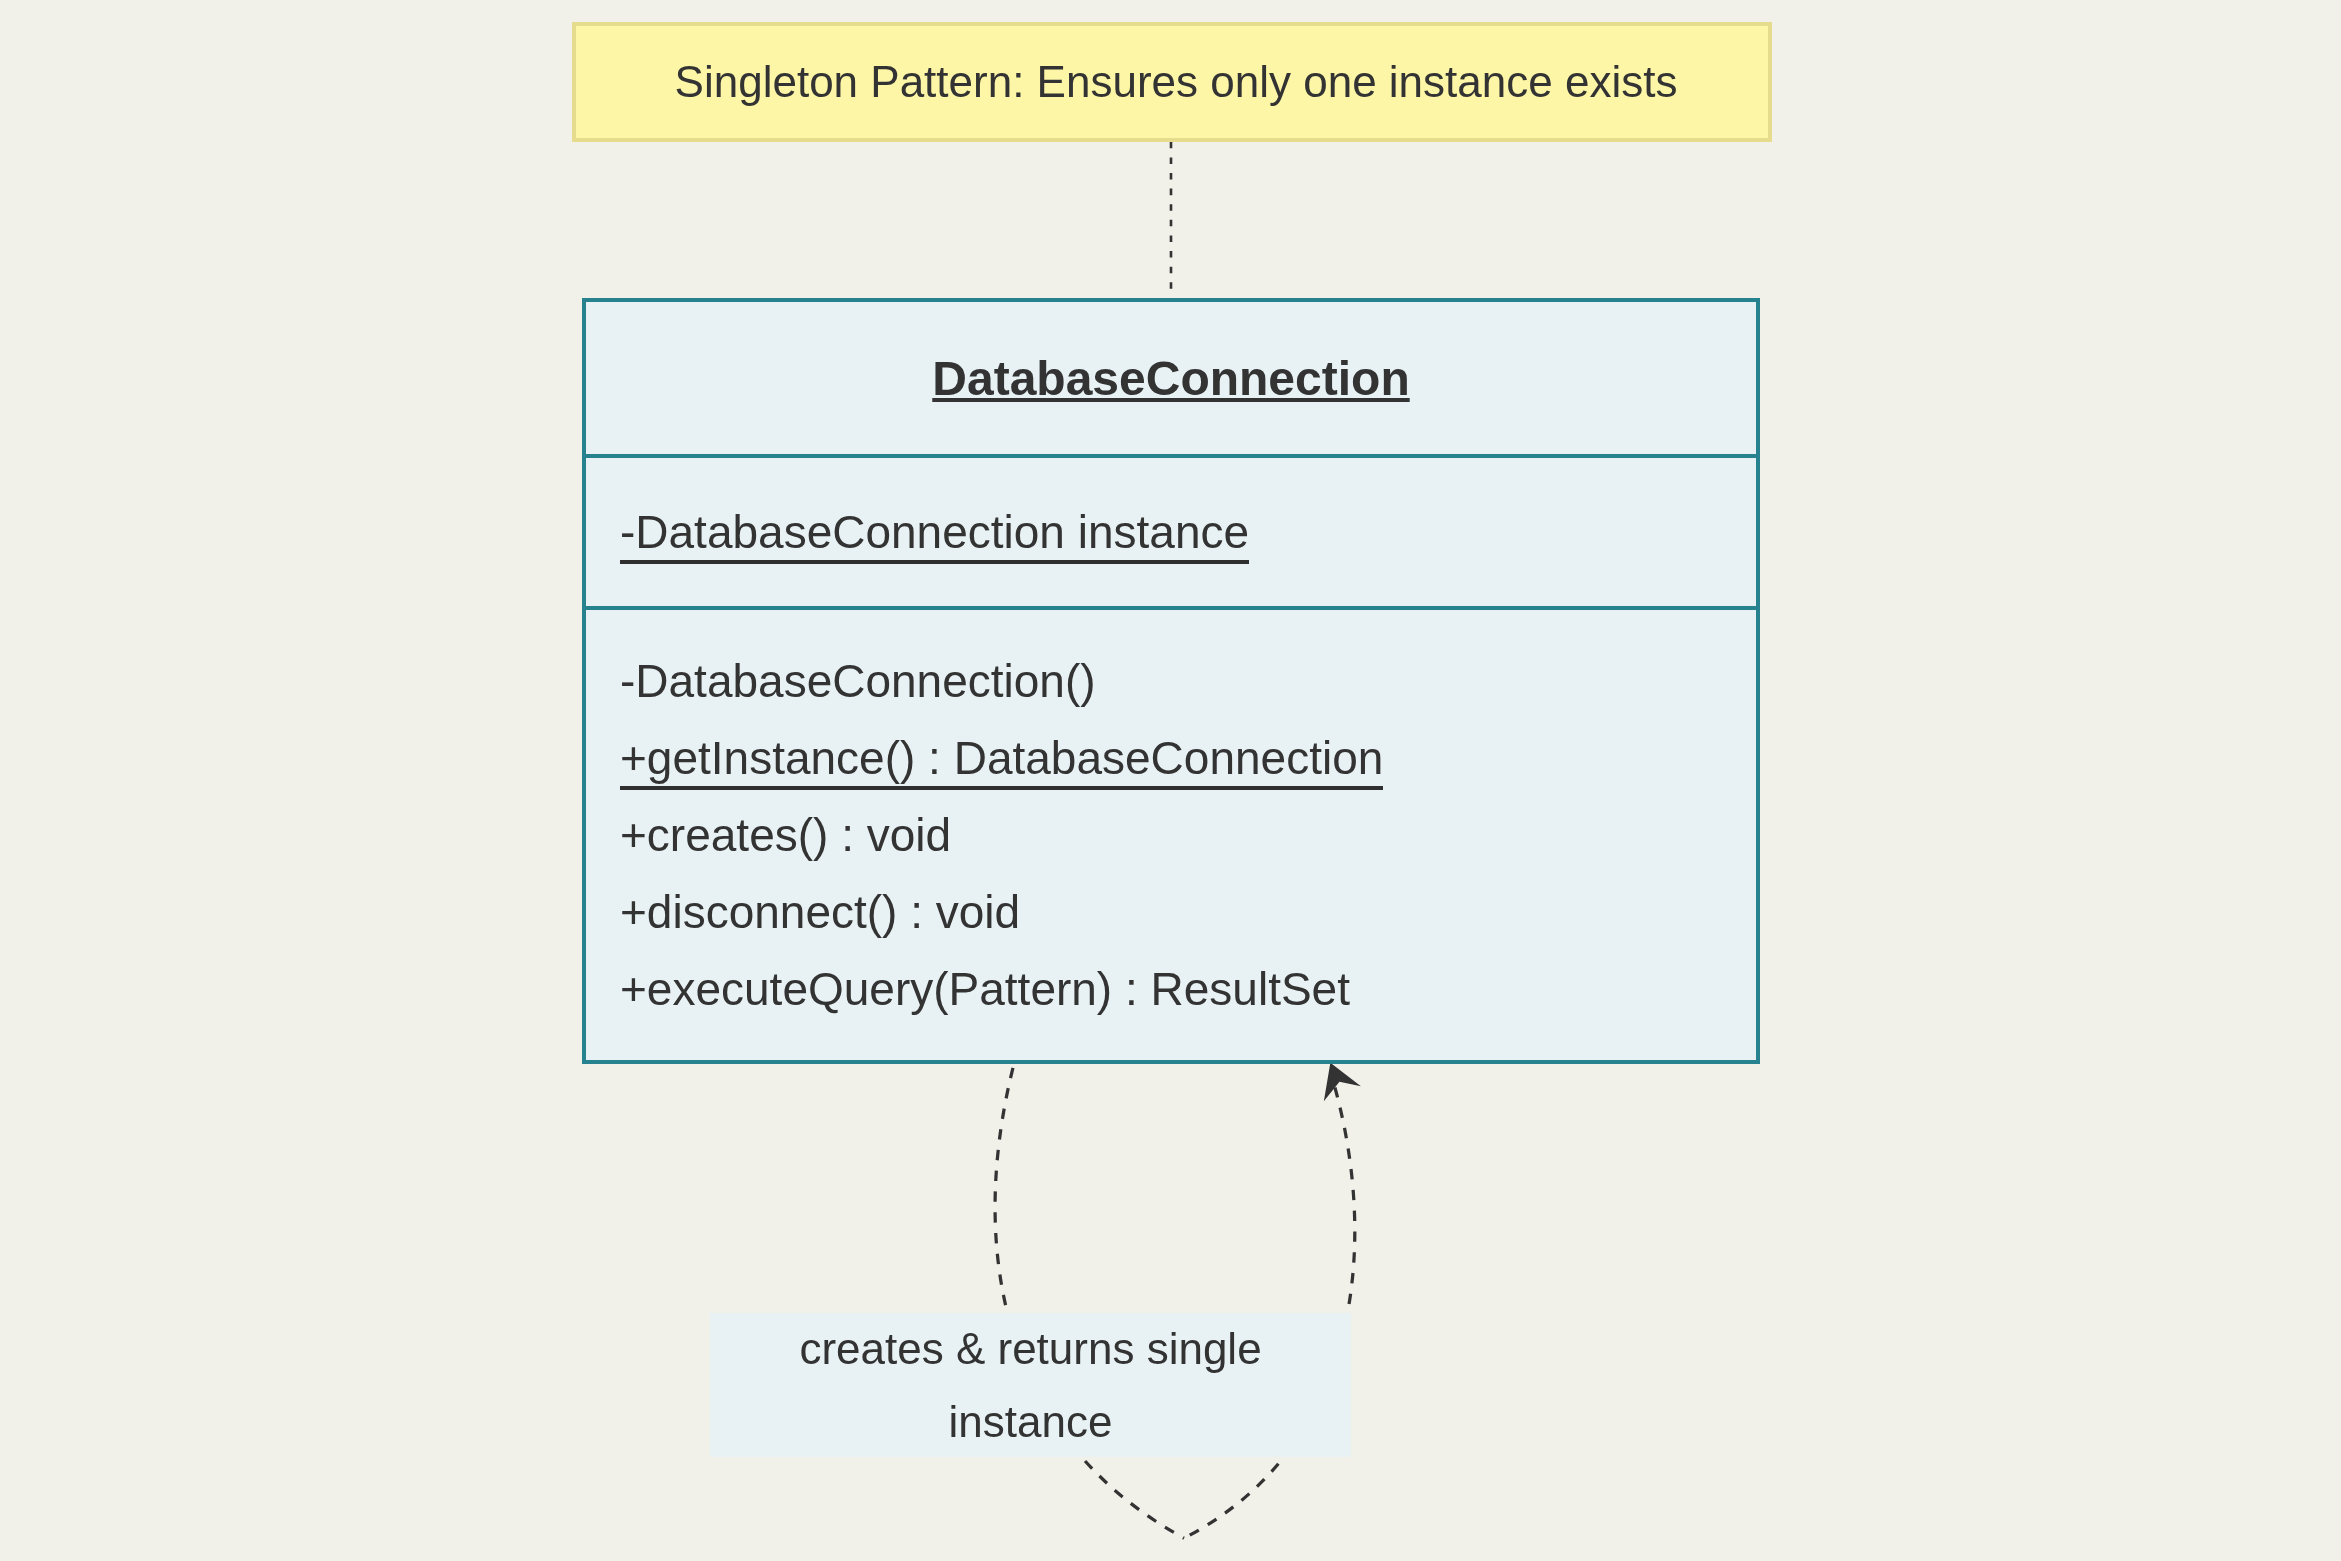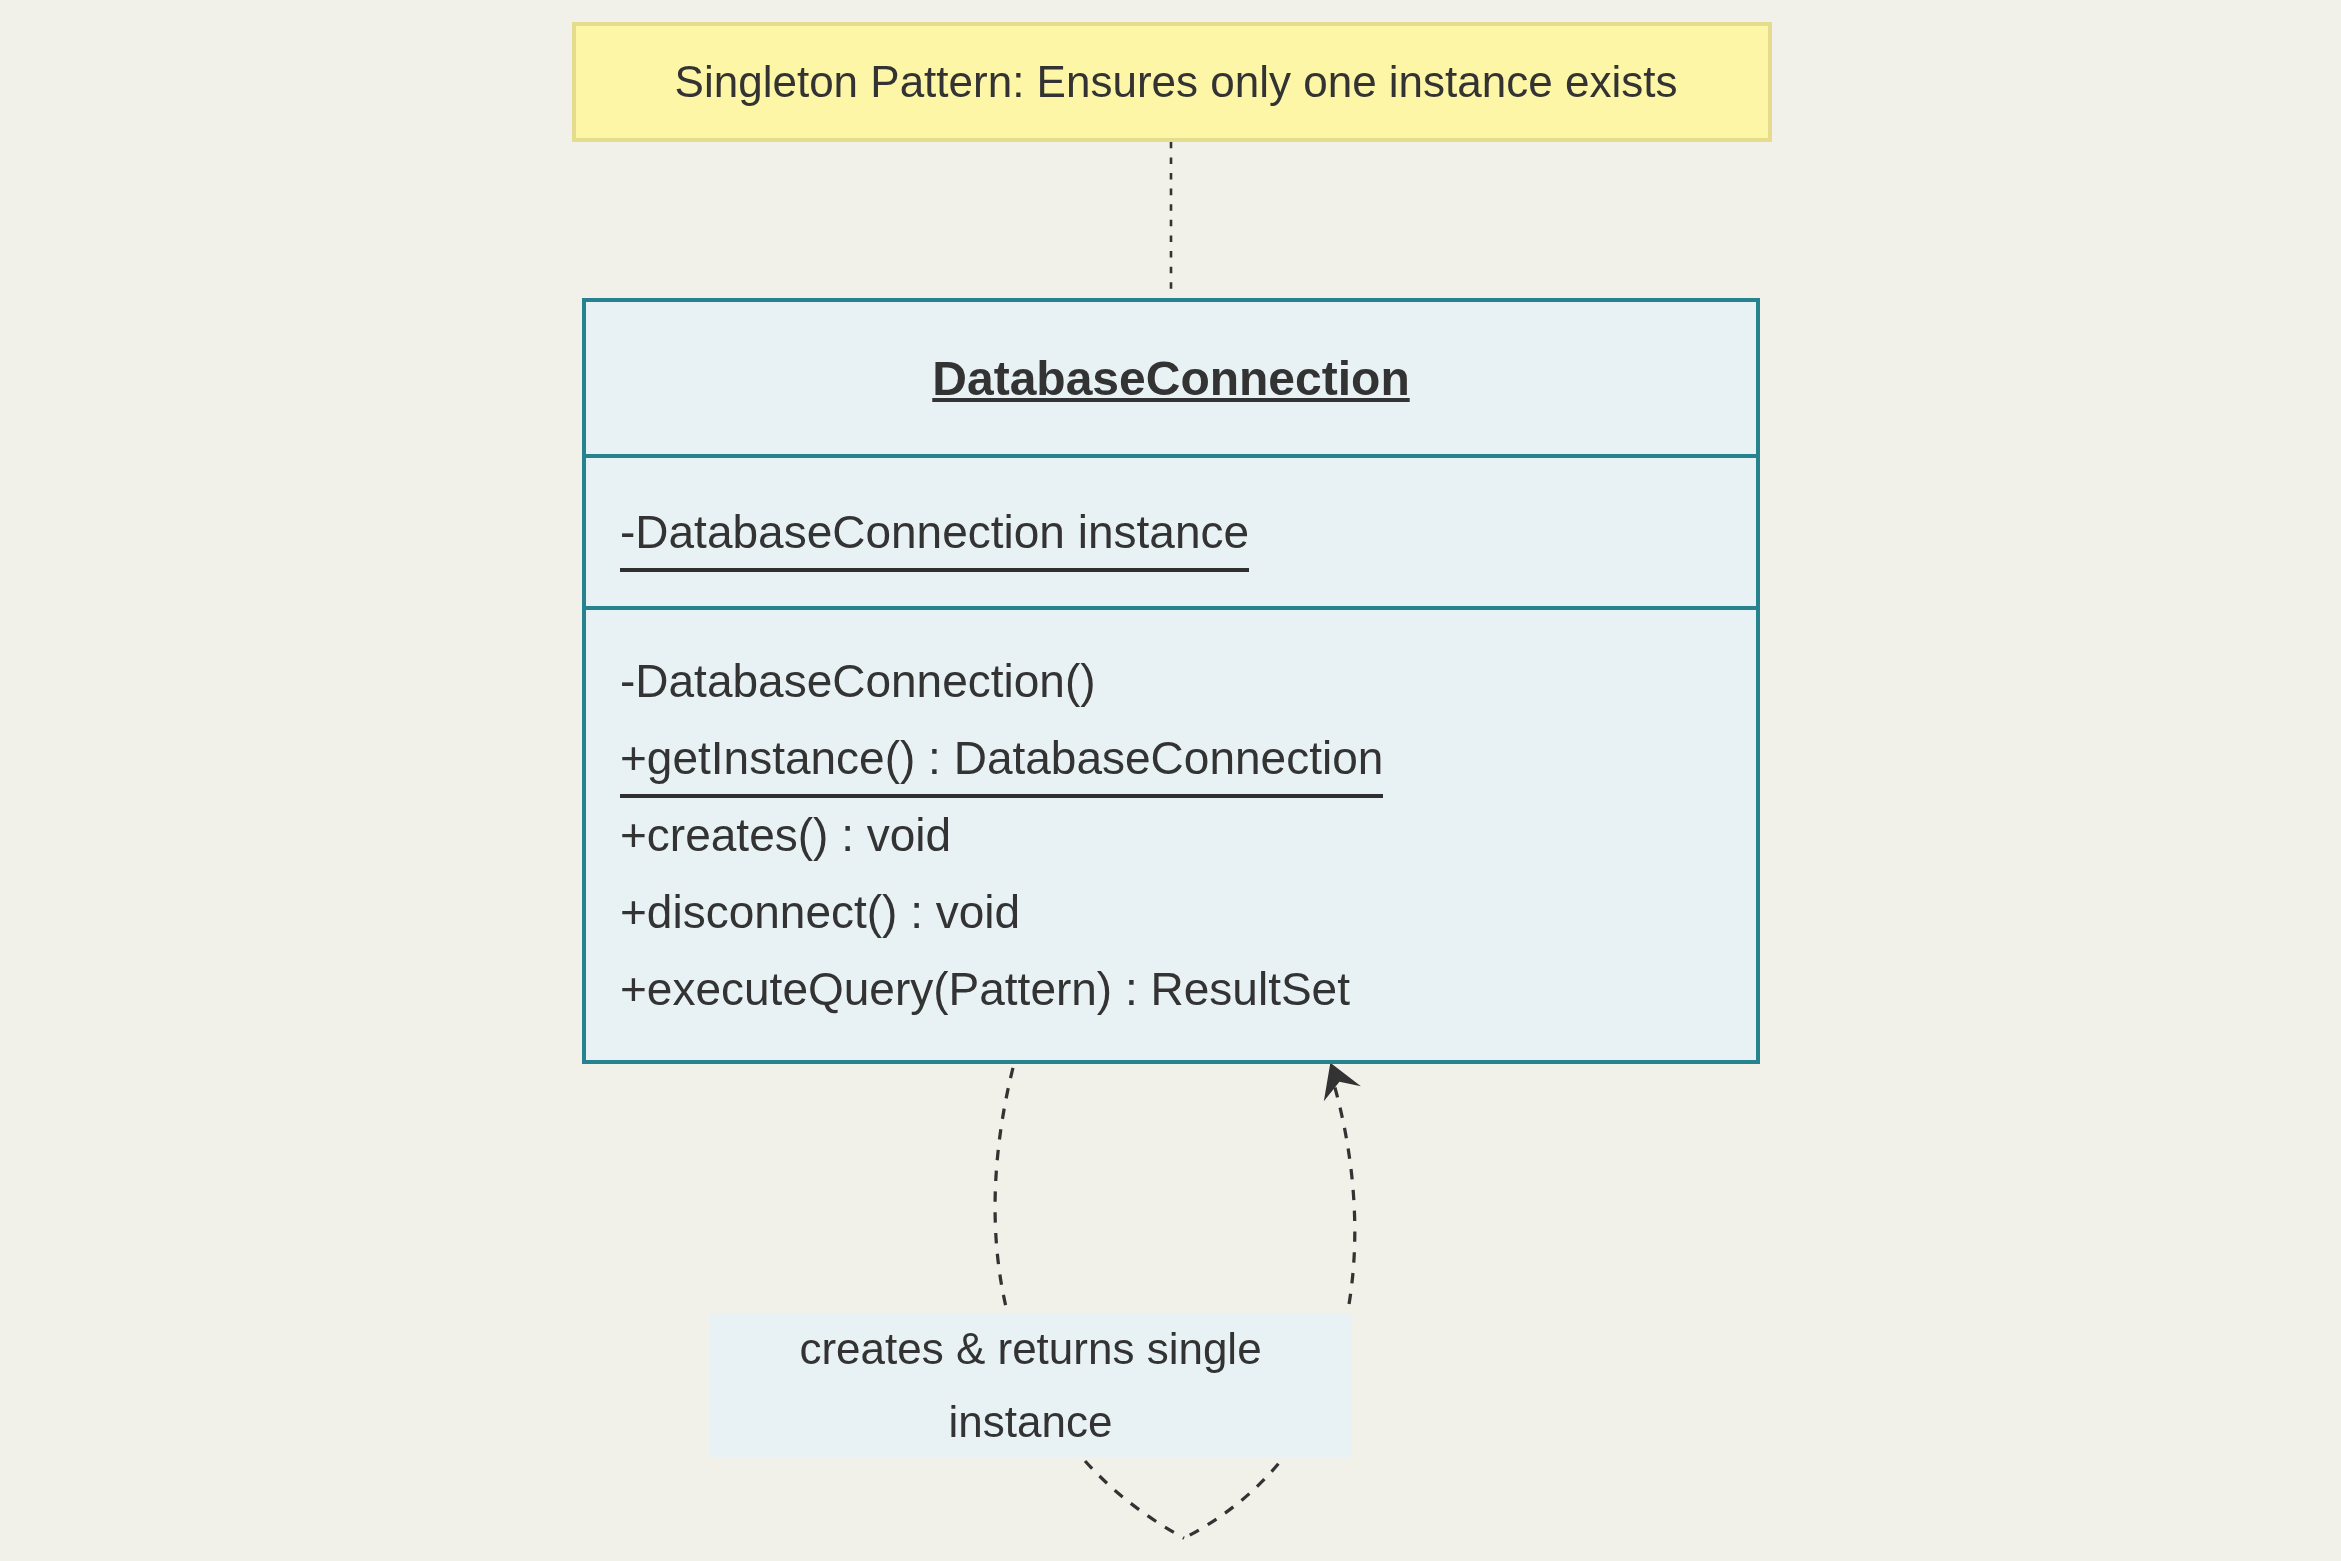--- a/index.html
+++ b/index.html
@@ -37,21 +37,21 @@
     border-bottom:4.6px solid #26828f;
     display:flex;flex-direction:column;justify-content:center;
     padding-left:34px;font-size:46px;
   }
   .class-methods{
     flex:1;
     display:flex;flex-direction:column;justify-content:center;
     padding-left:34px;font-size:46px;border-radius:21px;
   }
   .member-line{line-height:77px;white-space:nowrap;}
-  .u{border-bottom:4.6px solid #2f2f2f;padding-bottom:10px;}
+  .u{border-bottom:4.6px solid #2f2f2f;padding-bottom:2px;}
   
   .loop-label{
     position:absolute;left:710px;top:1313px;width:641px;height:144px;
     background:#e8f2f4;
     display:flex;flex-direction:column;align-items:center;justify-content:center;
     font-size:44px;line-height:73px;text-align:center;z-index:3;
   }
   
   svg.wires{position:absolute;left:0;top:0;z-index:1;}
   .dashed-curve{fill:none;stroke-width:5;stroke-dasharray:16 16;}

